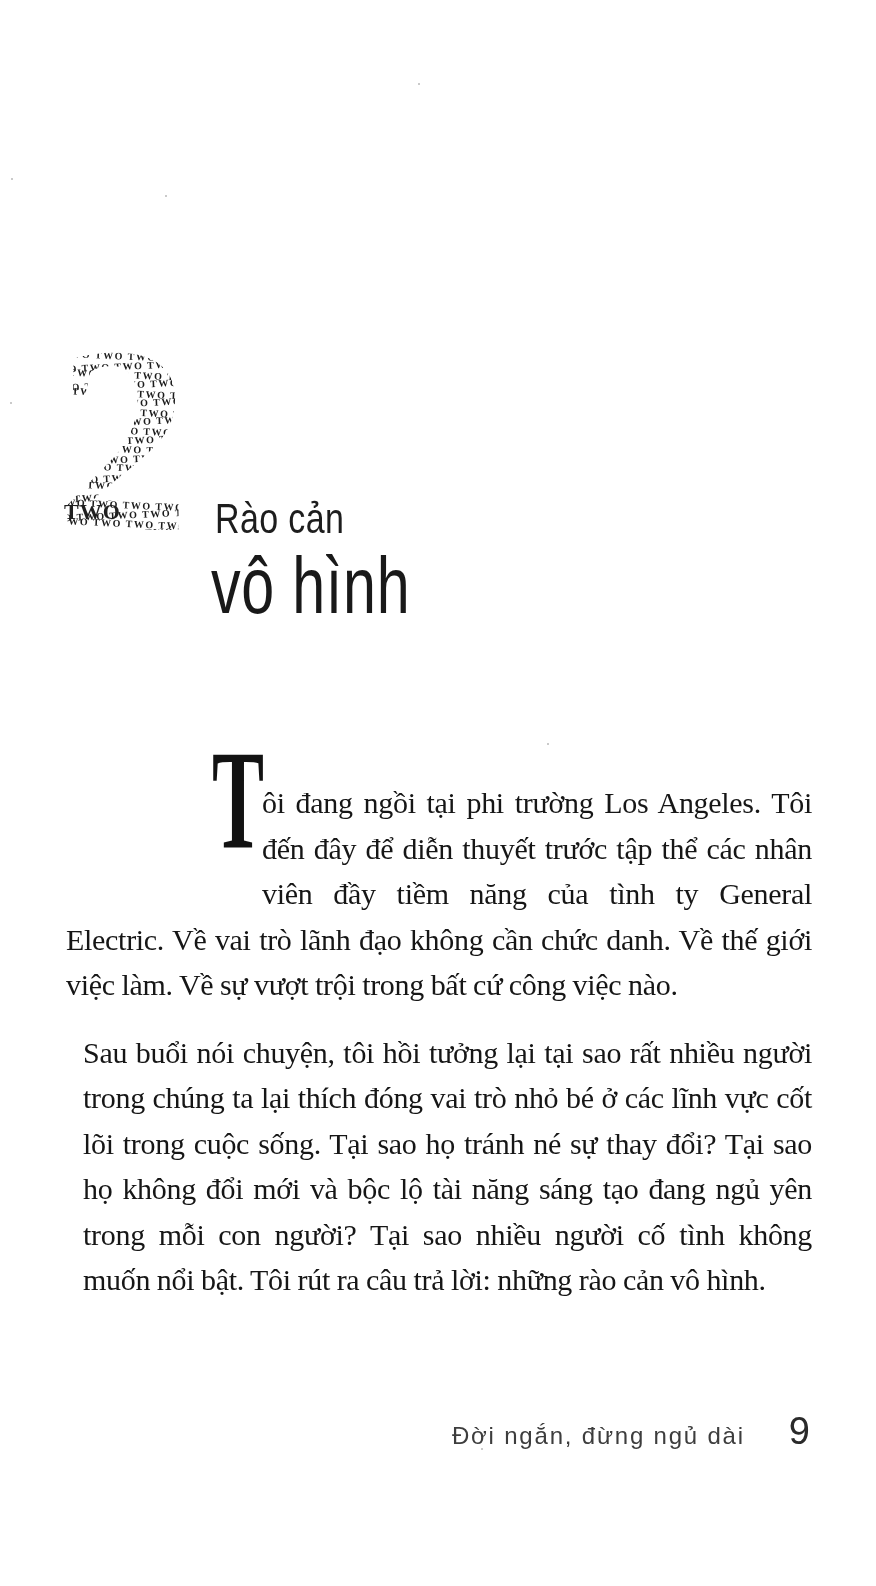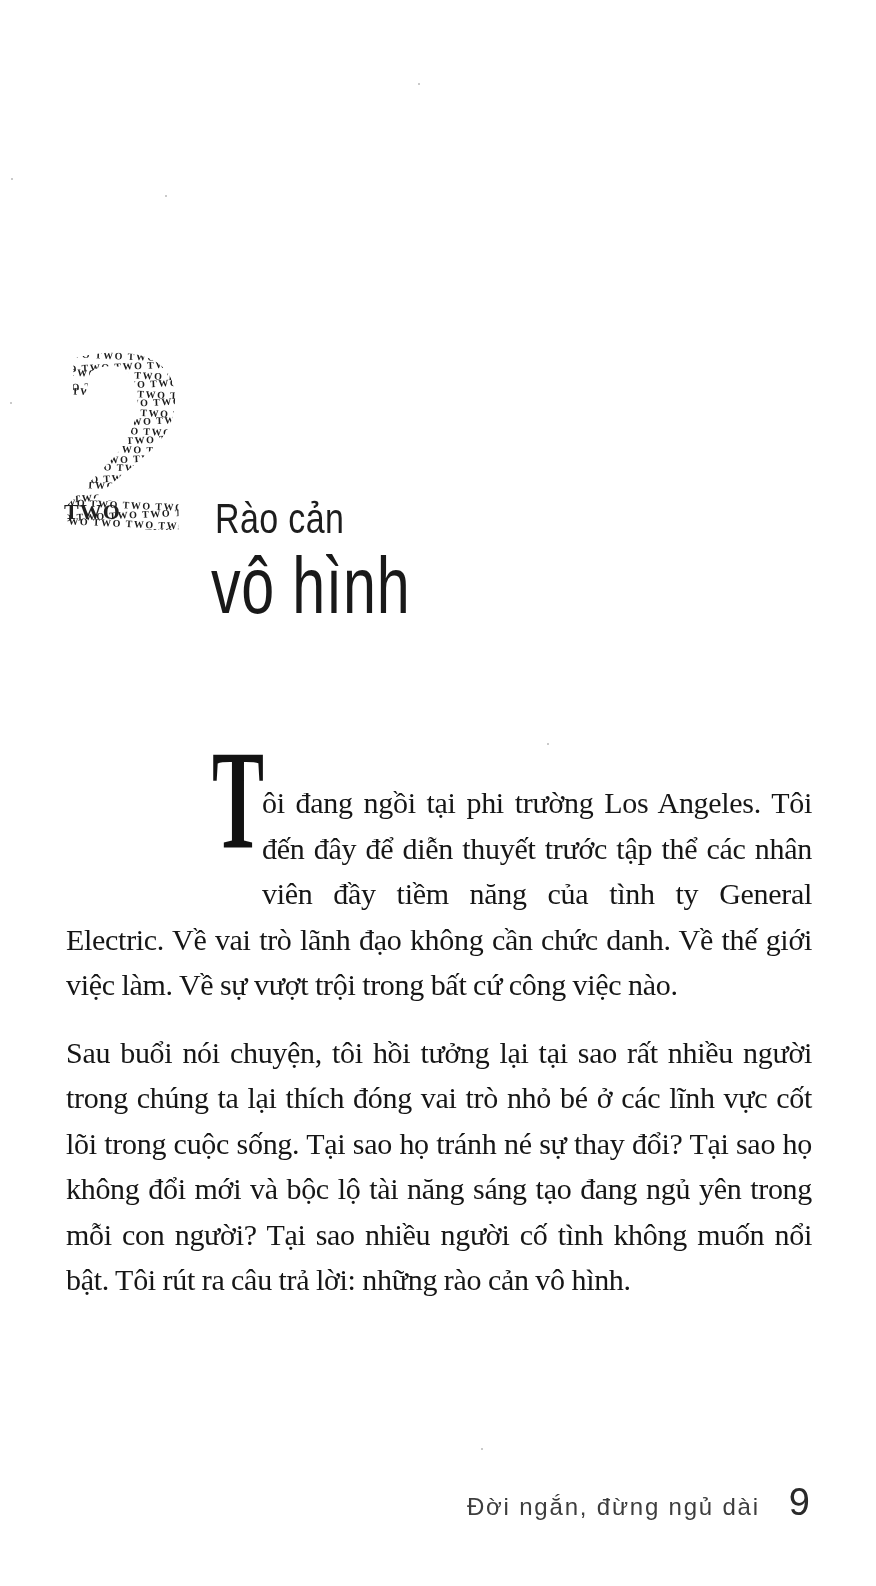--- a/index.html
+++ b/index.html
@@ -40,33 +40,33 @@
     transform:scaleX(0.74);transform-origin:left top;letter-spacing:1px;
   }
 
   
   .body-text{
     position:absolute;left:66px;top:780px;width:746px;
     font-size:30px;line-height:45.5px;color:#161616;
     text-align:justify;letter-spacing:-0.3px;word-spacing:-0.5px;
   }
   .para{margin:0;position:relative;}
-  .para + .para{margin-top:22px;}
+  .para + .para{margin-top:22px;margin-left:17px;}
   .dropcap-spacer{float:left;width:196px;height:96px;}
   .dropcap{
     position:absolute;left:146px;top:-51px;
     font-family:"Liberation Serif",serif;font-size:142px;line-height:1;
     font-weight:bold;color:#121212;
     transform:scaleX(0.55);transform-origin:left top;
   }
 
   
   .footer{
-    position:absolute;top:1483px;right:66px;
-    display:flex;align-items:baseline;gap:29px;
+    position:absolute;top:1412px;right:66px;
+    display:flex;align-items:baseline;gap:44px;
   }
   .running-title{
     font-family:"Liberation Sans","DejaVu Sans",sans-serif;
     font-size:24px;letter-spacing:1.8px;color:#3d3d3d;white-space:nowrap;
   }
   .page-number{
     font-family:"Liberation Sans","DejaVu Sans",sans-serif;
     font-size:38px;color:#2a2a2a;line-height:1;
   }
 </style>

